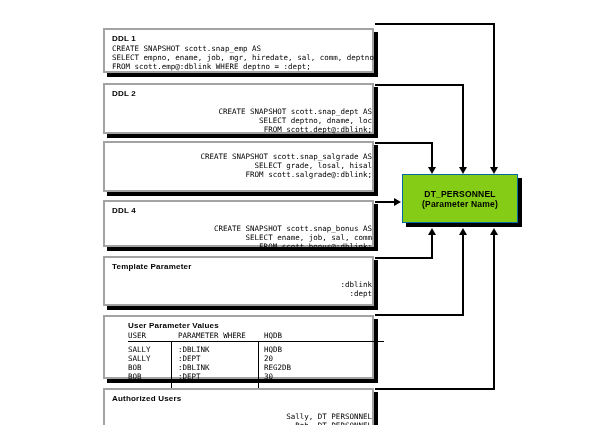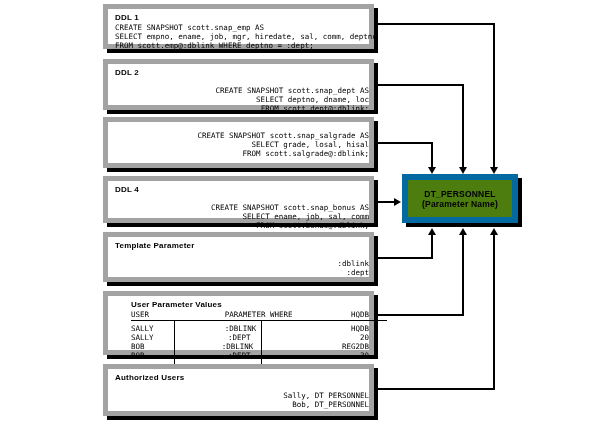--- a/index.html
+++ b/index.html
@@ -1,46 +1,46 @@
 <!DOCTYPE html>
 <html><head>
 <meta charset="utf-8">
 <style>
   html,body{margin:0;padding:0;background:#ffffff;}
   .stage{position:relative;width:600px;height:425px;background:#ffffff;overflow:hidden;
          font-family:"Liberation Sans",sans-serif;color:#000;}
-  .box{position:absolute;left:103px;width:271px;background:#fff;border:5px solid #a3a3a3;
-       box-shadow:4px 4px 0 #000;box-sizing:border-box;}
+  .box{position:absolute;left:103px;width:271px;background:#fff;border:2px solid #a3a3a3;
+       box-shadow:4px 4px 0 #000;box-sizing:border-box;margin-top:24px;}
   .box-title{font:bold 8px/9px "Liberation Sans",sans-serif;padding:4px 0 0 7px;letter-spacing:.2px;}
   .code{font:7.5px/9px "DejaVu Sans Mono",monospace;white-space:pre;padding-left:7px;margin-top:1px;}
   .gap .code{margin-top:9px;text-align:right;}
 
   .b1{top:4px;height:45px;}
   .b2{top:59px;height:51px;}
   .b3{top:117px;height:51px;}
   .b4{top:176px;height:47px;}
   .b5{top:232px;height:50px;}
   .b6{top:291px;height:64px;padding-left:16px;}
   .b7{top:364px;height:52px;}
 
-  .tmpl-node{position:absolute;left:402px;top:174px;width:116px;height:49px;background:#4d7c0f;
-             border:6px solid #0369a1;box-shadow:4px 4px 0 #000;box-sizing:border-box;
+  .tmpl-node{position:absolute;left:402px;top:174px;width:116px;height:49px;background:#84cc16;
+             border:1px solid #0369a1;box-shadow:4px 4px 0 #000;box-sizing:border-box;
              display:flex;flex-direction:column;align-items:center;justify-content:center;
              font:600 8.5px/10px "Liberation Sans",sans-serif;text-align:center;letter-spacing:.2px;}
 
   .h{position:absolute;height:2px;background:#000;}
   .v{position:absolute;width:2px;background:#000;}
   .arr{position:absolute;width:0;height:0;}
   .arr-down{border-left:4px solid transparent;border-right:4px solid transparent;border-top:7px solid #000;}
   .arr-up{border-left:4px solid transparent;border-right:4px solid transparent;border-bottom:7px solid #000;}
   .arr-right{border-top:4px solid transparent;border-bottom:4px solid transparent;border-left:7px solid #000;}
 
   
   .ptable{position:relative;font:7.5px/9px "DejaVu Sans Mono",monospace;}
-  .trow{display:flex;gap:48px;}
+  .trow{display:flex;}
   .trow .c1{width:50px;padding-left:7px;box-sizing:border-box;}
   .trow .c2{width:87px;padding-left:7px;box-sizing:border-box;}
   .trow .c3{flex:1;padding-left:6px;}
   .hdr-row{margin-top:1px;}
   .hdr-line{margin-left:7px;width:256px;height:1px;background:#000;margin-top:1px;}
   .rows{margin-top:3px;}
   .vline{position:absolute;width:1px;background:#000;top:0px;height:49px;}
   .vline1{left:50px;}
   .vline2{left:137px;}
 </style>

